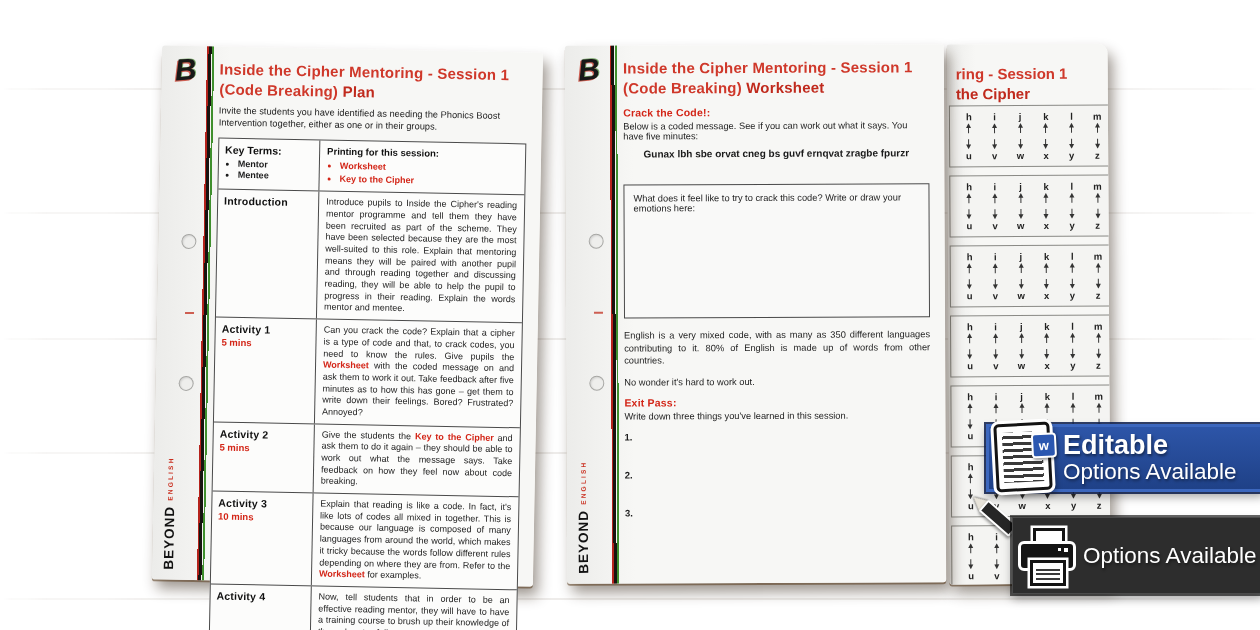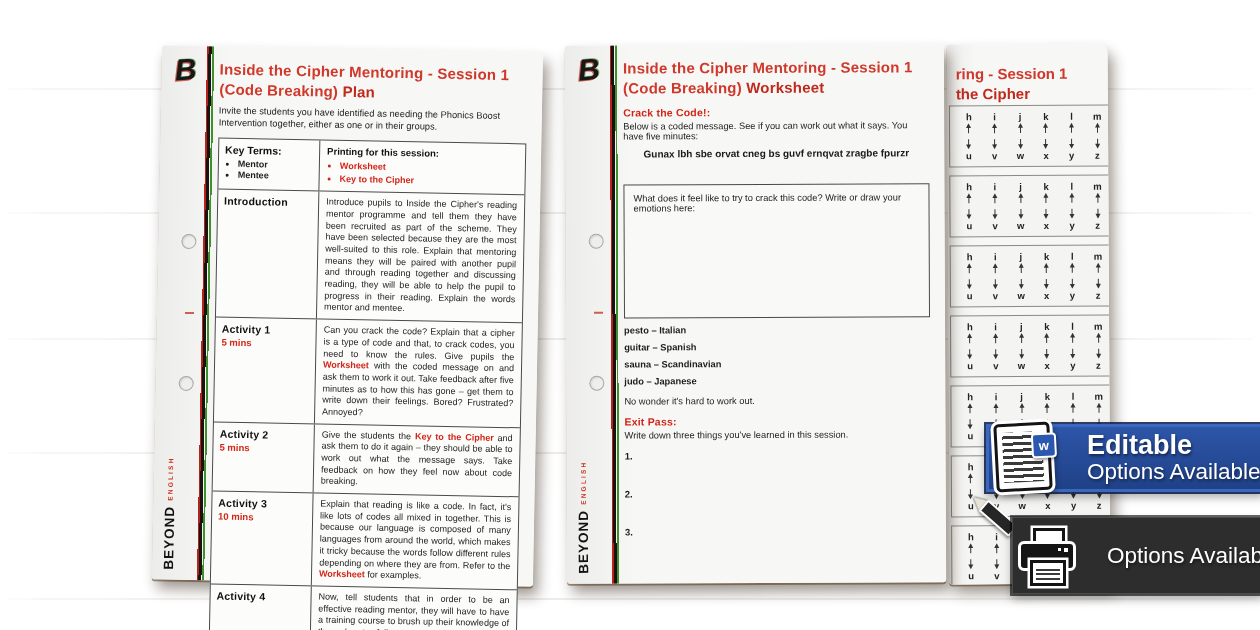--- a/index.html
+++ b/index.html
@@ -84,21 +84,21 @@
 
   
   .badge{position:absolute;z-index:10;}
   .badge-editable{left:986px;top:424px;width:278px;height:68px;
     background:linear-gradient(180deg,#2d55a8,#1f4187);
     border:3px solid #3c67be;box-shadow:0 0 0 2px rgba(12,28,74,0.85), 0 5px 9px rgba(0,0,0,0.35);
     box-sizing:border-box;}
   .badge-bw{left:1012px;top:517px;width:252px;height:77px;background:#2d2d2d;
     border:1px solid #4b4b4b;box-shadow:0 0 0 2px rgba(0,0,0,0.6), 0 5px 9px rgba(0,0,0,0.35);
     box-sizing:border-box;}
-  .badge-text{position:absolute;left:74px;top:50%;transform:translateY(-50%);color:#fff;white-space:nowrap;margin-left:24px;}
+  .badge-text{position:absolute;left:74px;top:50%;transform:translateY(-50%);color:#fff;white-space:nowrap;}
   .badge-title{font-size:27px;font-weight:800;line-height:1.02;text-shadow:1px 2px 3px rgba(0,0,0,0.5);}
   .badge-sub{font-size:22.5px;font-weight:400;line-height:1.1;text-shadow:1px 2px 3px rgba(0,0,0,0.45);}
 
   
   .doc-icon{position:absolute;left:-6px;top:-14px;width:74px;height:96px;}
   .doc{position:absolute;left:12px;top:10px;width:50px;height:62px;background:#fff;
     border:3px solid #141414;border-radius:5px;transform:rotate(-3deg);
     box-shadow:0 0 0 3px #fff, 3px 4px 6px rgba(0,0,0,0.45);}
   .doc-lines{position:absolute;left:5px;right:5px;top:6px;bottom:6px;
     background:repeating-linear-gradient(#fff 0 3.5px, #3a3a3a 3.5px 6.5px);}
@@ -575,27 +575,22 @@
     </div>
     <div class="content">
       <div class="title">
         <span>Inside the Cipher Mentoring - Session 1</span><br>
         <span>(Code Breaking) </span><span class="title-bold">Worksheet</span>
       </div>
       <div class="sec-head">Crack the Code!:</div>
       <div class="sec-sub">Below is a coded message. See if you can work out what it says. You have five minutes:</div>
       <div class="coded">Gunax lbh sbe orvat cneg bs guvf ernqvat zragbe fpurzr</div>
       <div class="emo-box">What does it feel like to try to crack this code? Write or draw your emotions here:</div>
+      <div class="mixed">English is a very mixed code, with as many as 350 different languages contributing to it. 80% of English is made up of words from other countries.</div>
       <div class="pairs">
-        <div class="pairs-col c2" id="pairs-col2">
-            <div>pesto – Italian</div>
-            <div>guitar – Spanish</div>
-            <div>sauna – Scandinavian</div>
-            <div>judo – Japanese</div>
-          </div>
       </div>
       <div class="nowonder">No wonder it's hard to work out.</div>
       <div class="sec-head">Exit Pass:</div>
       <div class="sec-sub" style="margin-bottom:10px;">Write down three things you've learned in this session.</div>
       <div id="exit-list">
           <div class="exit-num">1.</div>
           <div class="exit-num">2.</div>
           <div class="exit-num">3.</div>
         </div>
     </div>

